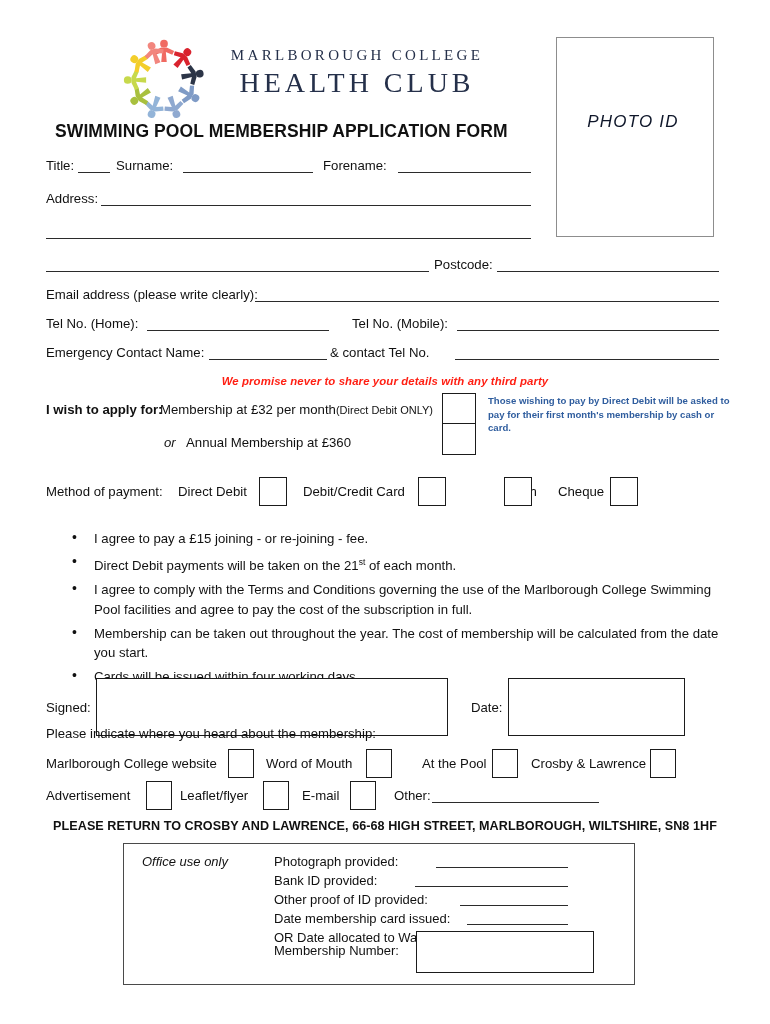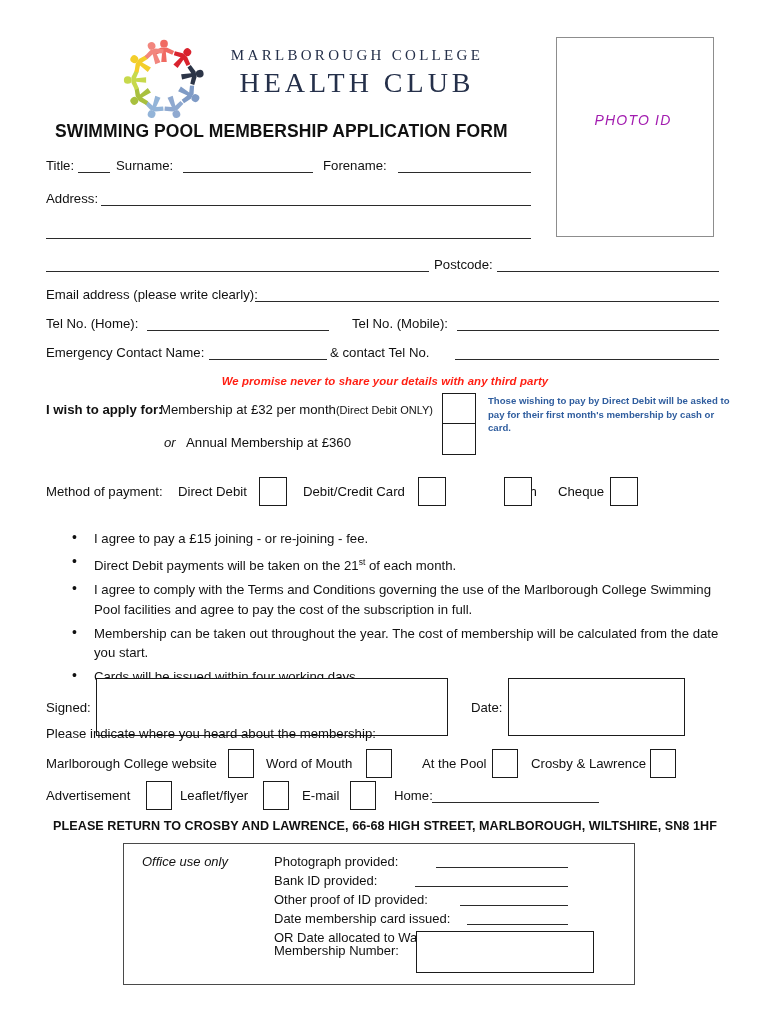--- a/index.html
+++ b/index.html
@@ -51,22 +51,22 @@
   
   .photo-id {
     position: absolute; left: 556px; top: 37px;
     width: 158px; height: 200px;
     border: 1.4px solid #8d8d8d;
     background: #ffffff;
   }
   .photo-id-label {
     position: absolute; left: 0; right: 4px; top: 74px;
     text-align: center;
-    font-size: 14px; font-style: italic; letter-spacing: 1.2px;
-    color: #a21caf;
+    font-size: 17px; font-style: italic; letter-spacing: 1.2px;
+    color: #0f172a;
   }
 
   
   .ftxt {
     position: absolute;
     font-size: 13.2px;
     line-height: 16px;
     white-space: nowrap;
     color: #111111;
   }
@@ -358,21 +358,21 @@
 
   <div class="ftxt" style="left:46px; top:788px;">Advertisement</div>
   <div class="cbox" style="left:146px; top:781px; width:26px; height:29px;"></div>
 
   <div class="ftxt" style="left:180px; top:788px;">Leaflet/flyer</div>
   <div class="cbox" style="left:263px; top:781px; width:26px; height:29px;"></div>
 
   <div class="ftxt" style="left:302px; top:788px;">E-mail</div>
   <div class="cbox" style="left:350px; top:781px; width:26px; height:29px;"></div>
 
-  <div class="ftxt" style="left:394px; top:788px;">Home:</div>
+  <div class="ftxt" style="left:394px; top:788px;">Other:</div>
   <div class="rule" style="left:432px; top:802px; width:167px;"></div>
 
   <div class="return-line">PLEASE RETURN TO CROSBY AND LAWRENCE, 66-68 HIGH STREET, MARLBOROUGH, WILTSHIRE, SN8 1HF</div>
 
   <div class="office-box">
     <div class="office-label">Office use only</div>
 
     <div class="office-lines">
       <div class="office-row">
         <span>Photograph provided:</span>

